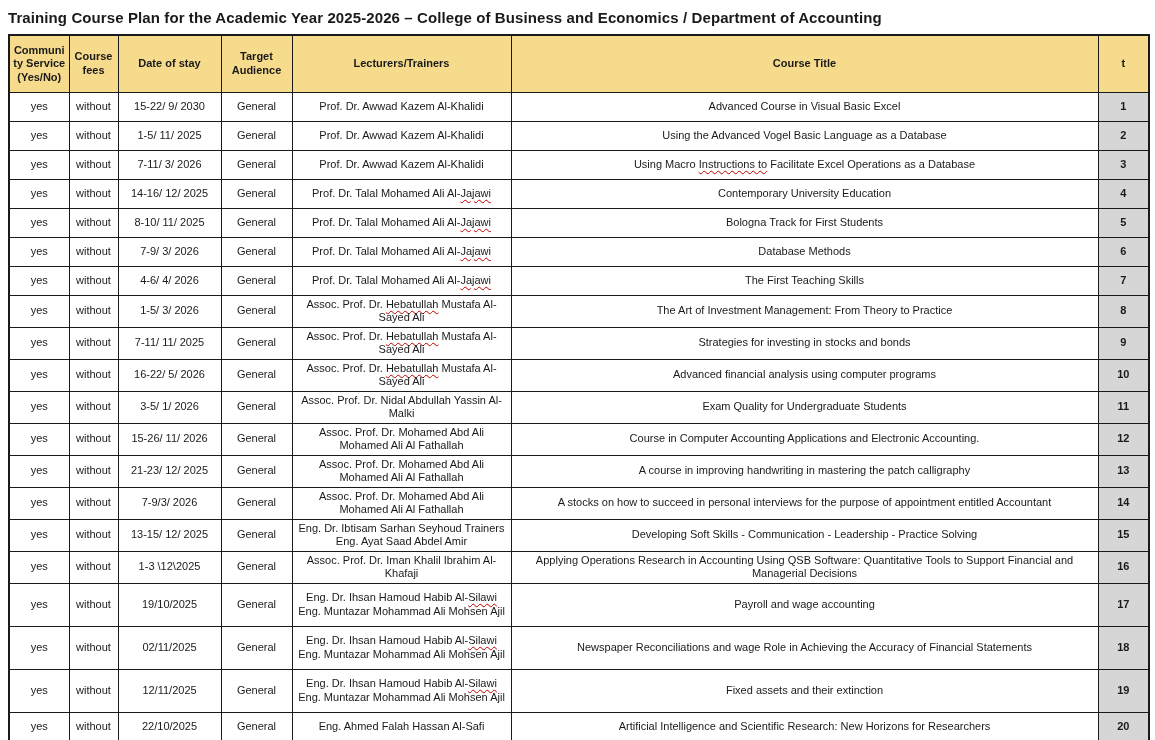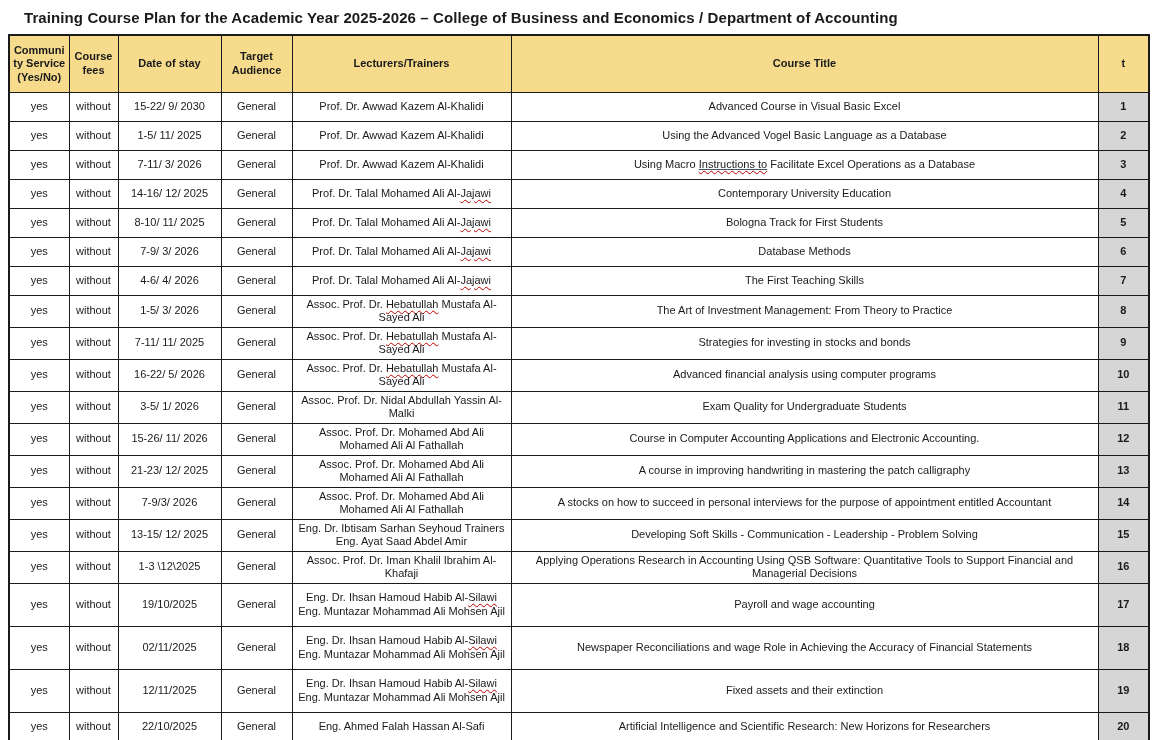--- a/index.html
+++ b/index.html
@@ -13,21 +13,21 @@
   body {
     width: 1155px;
     height: 740px;
     font-family: "Liberation Sans", sans-serif;
     color: #1a1a1a;
     overflow: hidden;
   }
   .doc-title {
     font-size: 15px;
     font-weight: bold;
-    padding: 9px 0 8px 24px;
+    padding: 9px 0 8px 8px;
     letter-spacing: 0.1px;
   }
   table.plan {
     border-collapse: collapse;
     table-layout: fixed;
     width: 1140px;
     margin-left: 8px;
     border: 2px solid var(--border);
   }
   col.c-community { width: 60px; }
@@ -59,21 +59,20 @@
   tr.r2 td { height: 29px; }
   tr.r3 td { height: 43px; }
   .u-wavy {
     text-decoration: underline;
     text-decoration-style: wavy;
     text-decoration-color: var(--spell);
     text-decoration-thickness: 1px;
     text-underline-offset: 2px;
   }
   .u-solid {
-    text-decoration: underline;
     text-decoration-style: solid;
     text-decoration-color: #44546a;
     text-underline-offset: 1px;
   }
 </style>
 </head>
 <body>
 
 <div class="doc-title">Training Course Plan for the Academic Year 2025-2026 – College of Business and Economics / Department of Accounting</div>
 
@@ -255,21 +254,21 @@
       </tr>
       <tr class="r2">
         <td>yes</td>
         <td class="break">without</td>
         <td>13-15/ 12/ 2025</td>
         <td>General</td>
         <td>
           <div>Eng. Dr. Ibtisam Sarhan Seyhoud Trainers</div>
           <div>Eng. Ayat Saad Abdel Amir</div>
         </td>
-        <td>Developing Soft Skills - Communication - Leadership - Problem Solving</td>
+        <td>Developing Soft Skills - Communication - Leadership - Practice Solving</td>
         <td class="idx">15</td>
       </tr>
       <tr class="r2">
         <td>yes</td>
         <td class="break">without</td>
         <td>1-3 \12\2025</td>
         <td>General</td>
         <td>
           <div>Assoc. Prof. Dr. Iman Khalil Ibrahim Al-Khafaji</div>
         </td>

